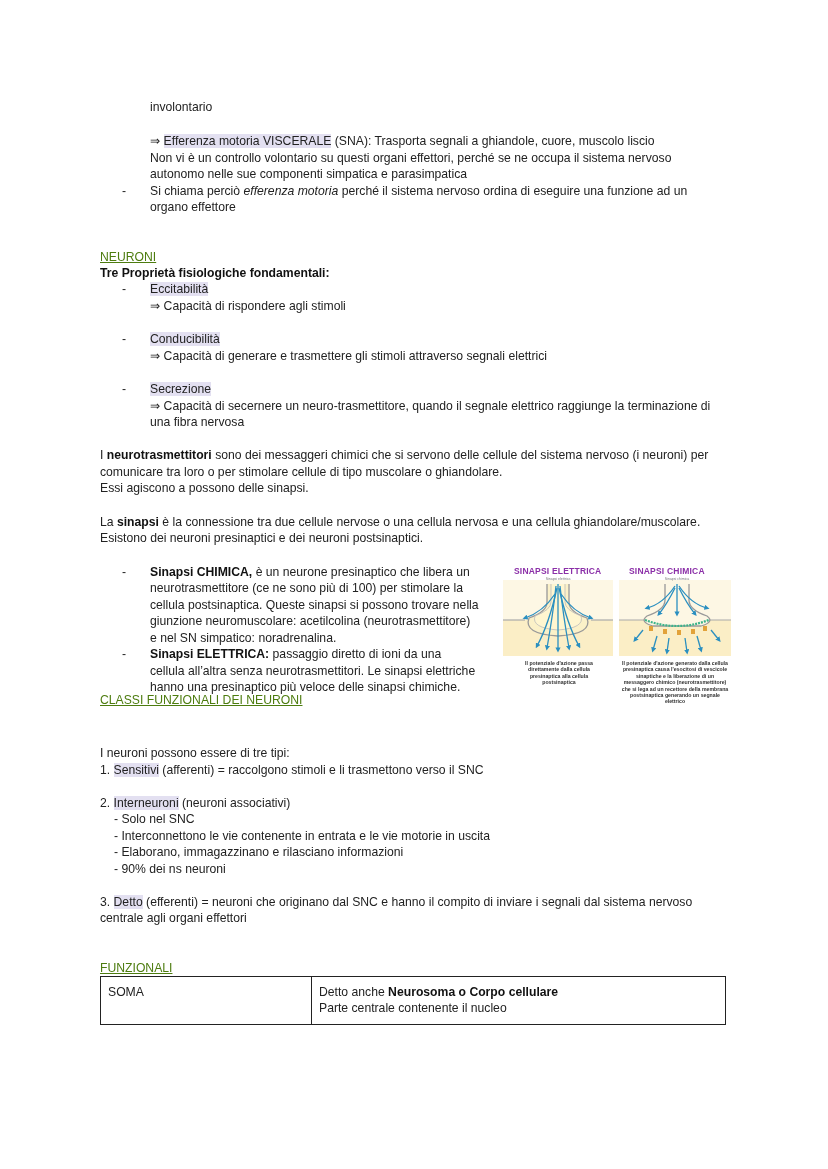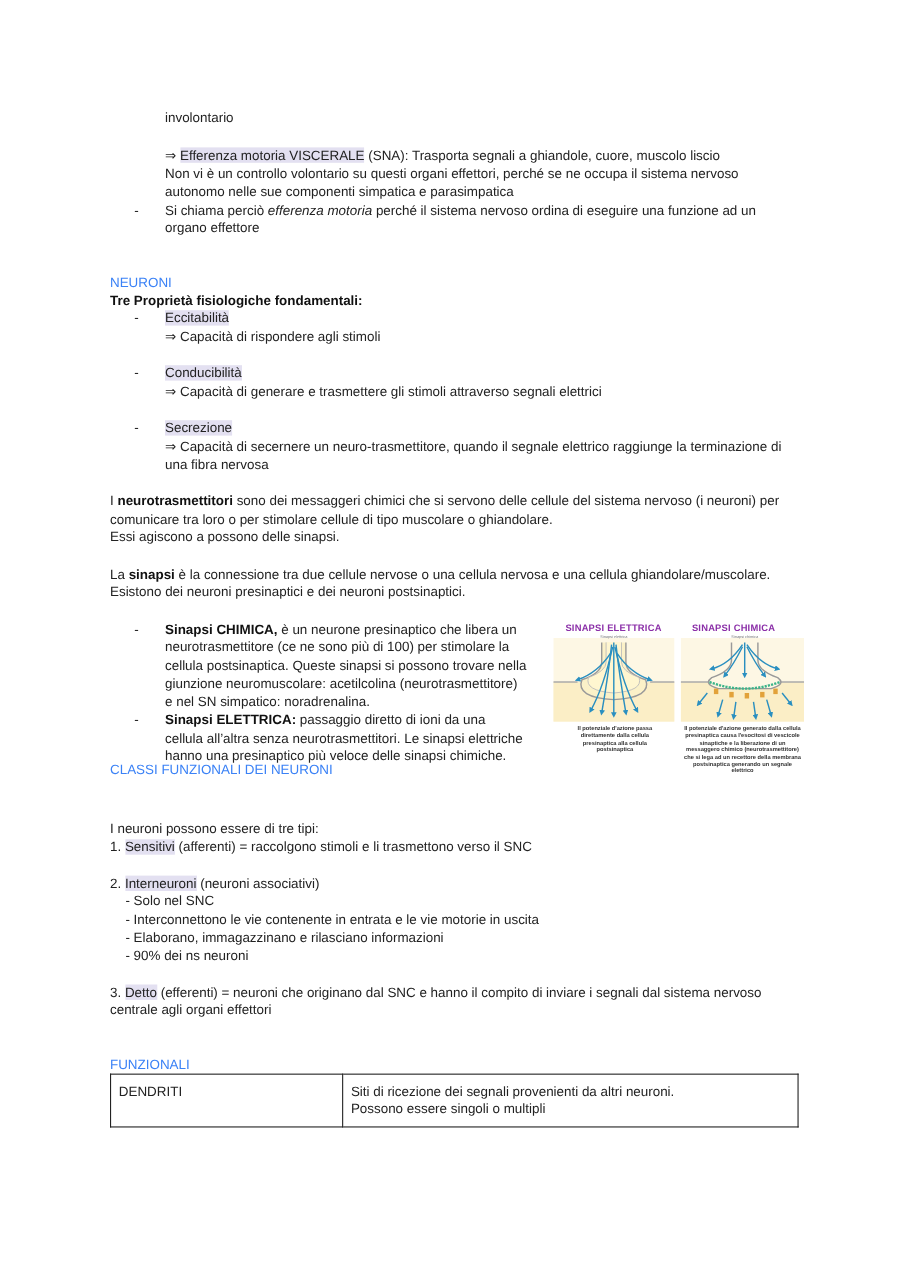--- a/index.html
+++ b/index.html
@@ -4,21 +4,21 @@
   <style>
     html, body { margin: 0; padding: 0; background: #ffffff; }
     body {
       width: 828px; height: 1169px; position: relative; overflow: hidden;
       font-family: "Liberation Sans", sans-serif; font-size: 12.2px; color: #222222;
       line-height: 16.6px;
     }
     .abs { position: absolute; }
     .line { white-space: nowrap; }
     .hl { background: #e3e0f1; }
-    .red { color: #3b82f6; }
+    .red { color: #4d7c0f; text-decoration: underline; }
     b { font-weight: bold; color: #111; }
     i { font-style: italic; }
     .dash { position: absolute; left: 122px; }
     .indent { left: 150px; }
     .p { left: 100px; }
     table.struct {
       position: absolute; left: 100px; top: 976px; width: 626px;
       border-collapse: collapse; font-size: 12.2px;
     }
     table.struct td {
@@ -168,21 +168,21 @@
 
 <div class="abs line p" style="top:894px">
   <span>3. </span><span class="hl">Detto</span><span> (efferenti) = neuroni che originano dal SNC e hanno il compito di inviare i segnali dal sistema nervoso</span>
 </div>
 <div class="abs line p" style="top:910px">centrale agli organi effettori</div>
 
 <div class="abs line p red" style="top:960px">FUNZIONALI</div>
 
 <table class="struct">
   <tbody>
-  <tr>
-    <td class="c1">DENDRITI</td>
+      <tr>
+    <td class="c1">SOMA</td>
     <td>
-      <span>Siti di ricezione dei segnali provenienti da altri neuroni.</span><br>
-      <span>Possono essere singoli o multipli</span>
+      <span>Detto anche </span><b>Neurosoma o Corpo cellulare</b><br>
+      <span>Parte centrale contenente il nucleo</span>
     </td>
   </tr>
 </tbody>
   </table>
 
 </body></html>

